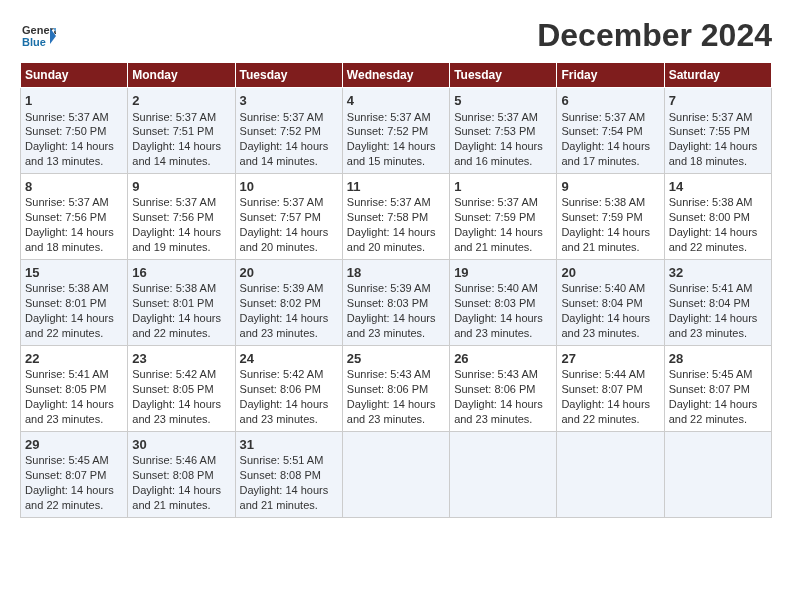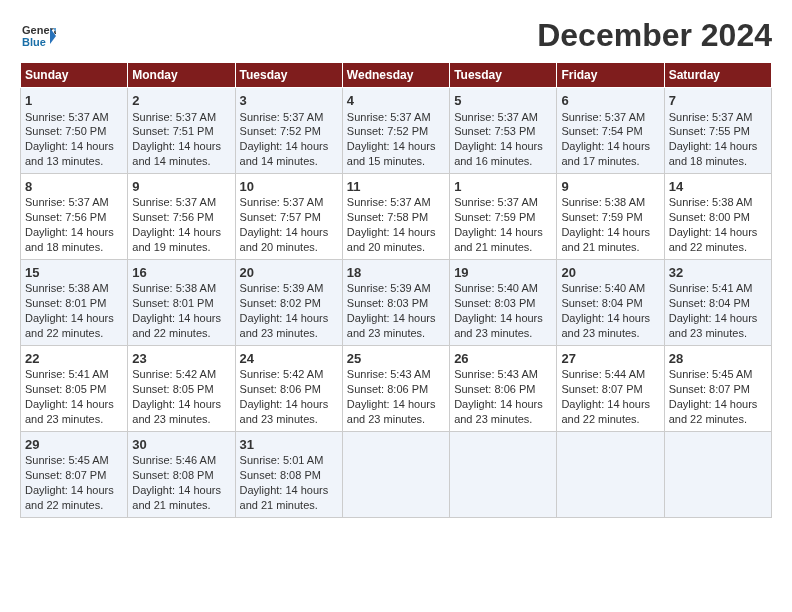--- a/index.html
+++ b/index.html
@@ -234,21 +234,21 @@
         </tr>
         <tr>
           <td><span class="day-num">29</span><span class="day-info" style="white-space: pre-line;">Sunrise: 5:45 AM
 Sunset: 8:07 PM
 Daylight: 14 hours
 and 22 minutes.</span></td>
           <td><span class="day-num">30</span><span class="day-info" style="white-space: pre-line; margin-top: 27px;">Sunrise: 5:46 AM
 Sunset: 8:08 PM
 Daylight: 14 hours
 and 21 minutes.</span></td>
-          <td><span class="day-num">31</span><span class="day-info" style="white-space: pre-line;">Sunrise: 5:01 AM
+          <td><span class="day-num">31</span><span class="day-info" style="white-space: pre-line;">Sunrise: 5:51 AM
 Sunset: 8:08 PM
 Daylight: 14 hours
 and 21 minutes.</span></td>
           <td></td>
           <td></td>
           <td></td>
           <td></td>
         </tr>
       </tbody>
   </table>

